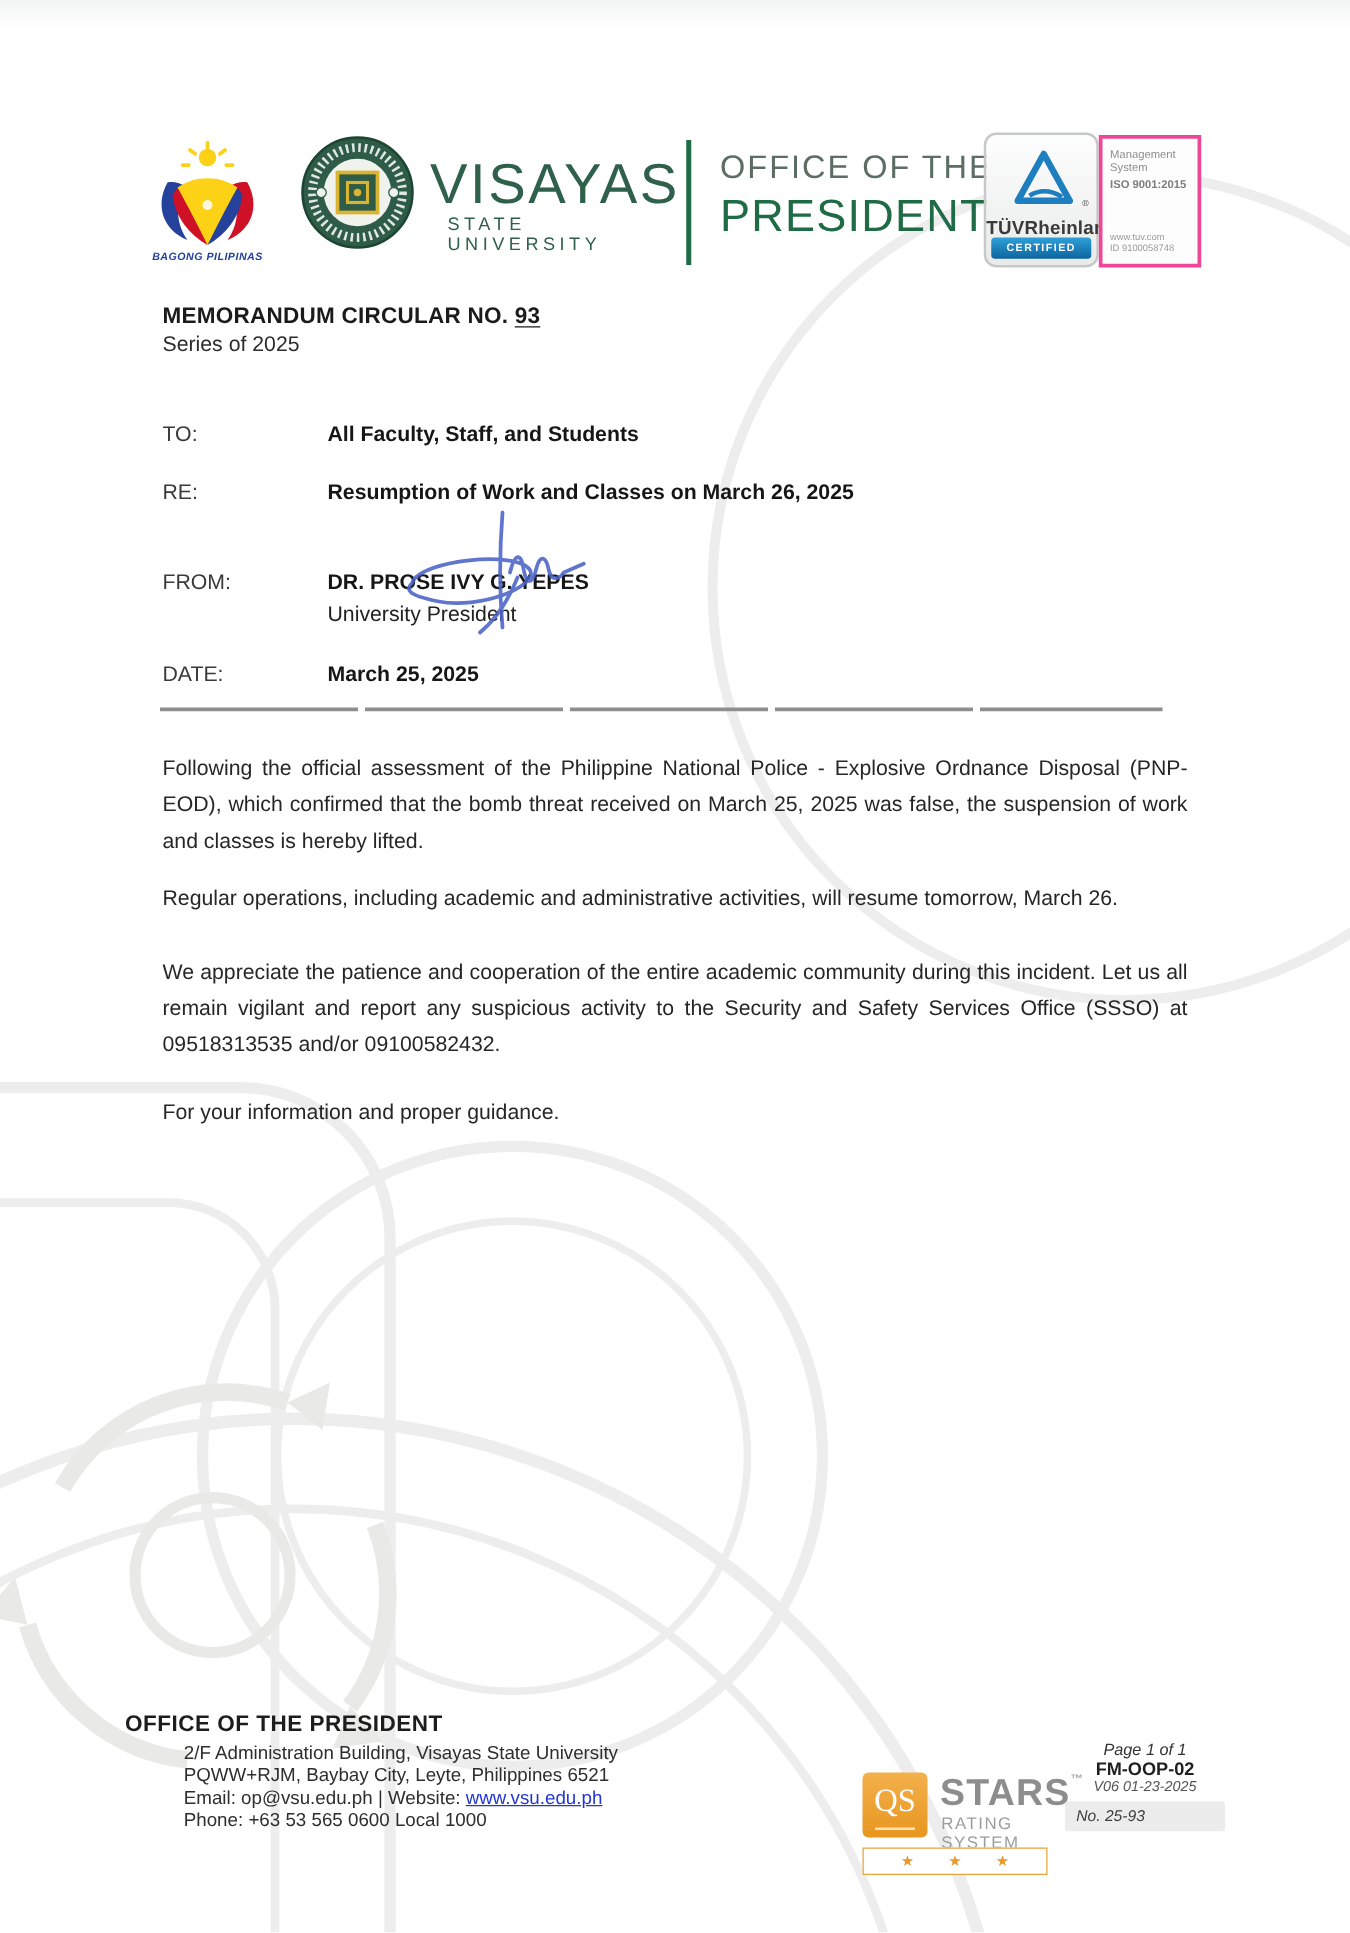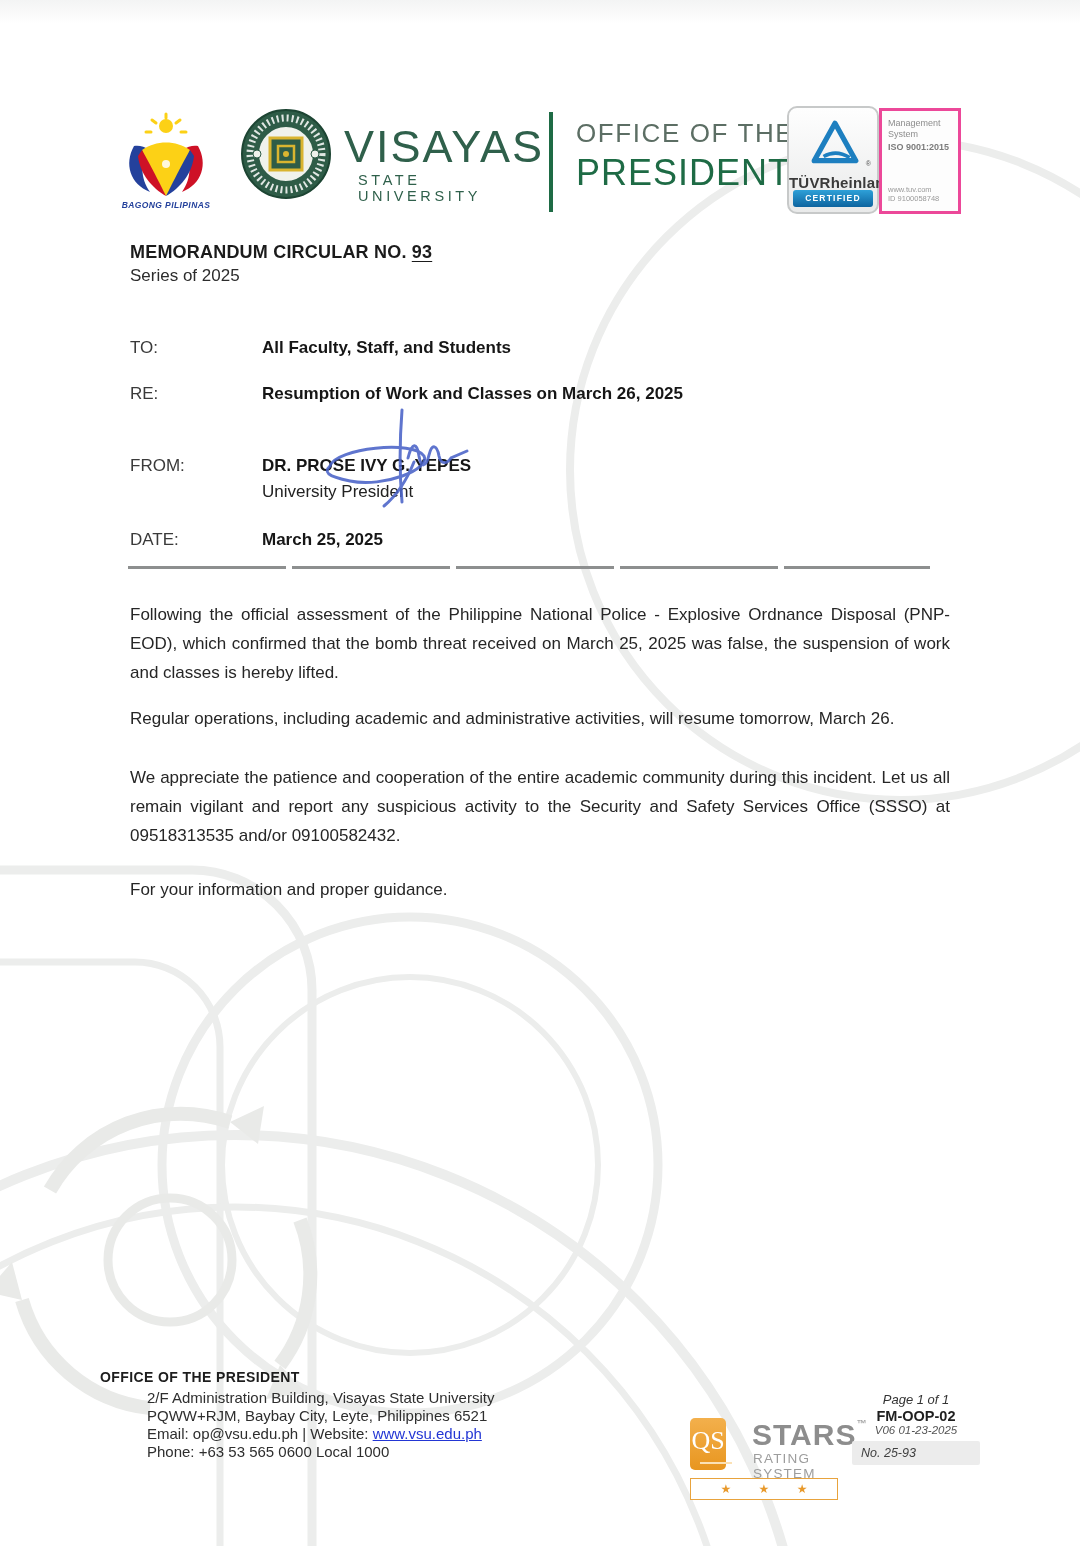--- a/index.html
+++ b/index.html
@@ -65,27 +65,27 @@
   }
 
   
   .bodytext { position:absolute; left:130px; top:600px; width:820px; font-size:17px; line-height:29px; color:#262626; text-align:justify; }
   .bodytext p.g1 { margin-bottom:17px; }
   .bodytext p.g2 { margin-bottom:30px; }
   .bodytext p.g3 { margin-bottom:25px; }
 
   
   .f-left { position:absolute; left:100px; top:1369px; width:420px; }
-  .f-title { font-size:14px; font-weight:bold; color:#1d1d1d; letter-spacing:.4px; margin-bottom:4px; }
+  .f-title { font-size:18px; font-weight:bold; color:#1d1d1d; letter-spacing:.4px; margin-bottom:4px; }
   .f-line { font-size:15px; line-height:18px; color:#2e2e2e;margin-left:47px; }
   .f-link { color:#2336d4; text-decoration:underline; cursor:pointer; }
 
   .qs { position:absolute; left:690px; top:1418px; }
   .qs-sq {
-    position:absolute; left:0; top:0; width:36px; height:52px; border-radius:5px;
+    position:absolute; left:0; top:0; width:52px; height:52px; border-radius:5px;
     background:linear-gradient(#f3b04c,#e8961f); color:#fff; text-align:center;
     font-family:"Liberation Serif", serif; font-size:26px; line-height:46px;
   }
   .qs-sq::after { content:""; position:absolute; left:10px; bottom:6px; width:32px; height:2px; background:#fbe1b5; }
   .qs-stars-word { position:absolute; left:62px; top:0; font-size:30px; font-weight:bold; color:#8d8d8d; letter-spacing:1px; }
   .qs-tm { font-size:10px; vertical-align:top; color:#a5a5a5; }
   .qs-rs { position:absolute; left:63px; top:33px; font-size:13.5px; color:#9d9d9d; letter-spacing:1.2px; }
   .qs-box {
     position:absolute; left:0; top:60px; width:148px; height:22px;
     border:1.5px solid #e8a33d; background:#fff; text-align:center;

